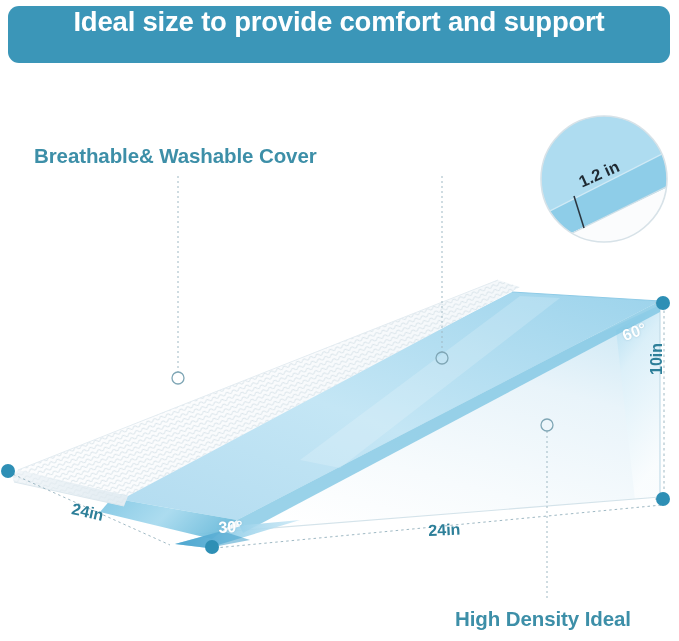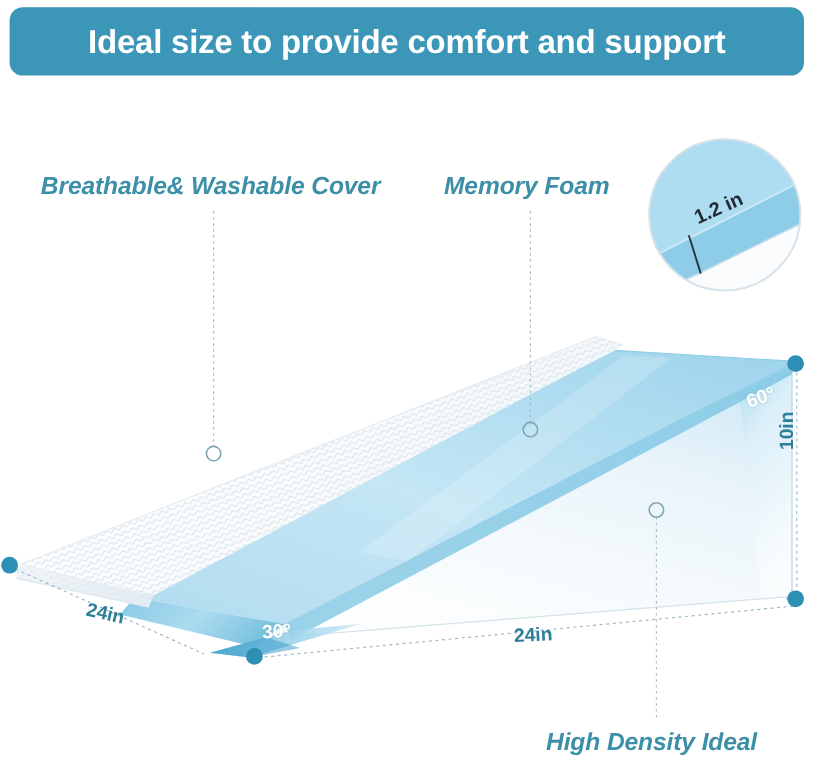--- a/index.html
+++ b/index.html
@@ -27,41 +27,39 @@
   .banner {
     position: absolute;
     left: 8px;
     top: 6px;
     width: 662px;
     height: 57px;
     background: #3b96b8;
     border-radius: 11px;
     box-sizing: border-box;
     display: flex;
-    align-items: center;
     justify-content: center;
   }
   .banner-text {
     color: #ffffff;
     font-size: 27.5px;
     font-weight: bold;
     letter-spacing: -0.2px;
     white-space: nowrap;
     font-family: "Liberation Sans", sans-serif;
   }
 
   
   .label {
     position: absolute;
     color: #3d8fa8;
     font-size: 20.5px;
     font-weight: bold;
     white-space: nowrap;
     letter-spacing: -0.1px;
-    font-style: italic;
   }
   #label-cover  { left: 34px;  top: 144px; }
   #label-memory { left: 370px; top: 144px; }
   #label-hdf    { left: 455px; top: 607px; }
 
   
   .dim {
     position: absolute;
     color: #2d7f99;
     font-size: 16px;
@@ -273,21 +271,20 @@
         <line x1="540" y1="249" x2="670" y2="185" stroke="#cfe0e8" stroke-width="1.2"></line>
 
         <line x1="574" y1="196" x2="584" y2="228" stroke="#2b3640" stroke-width="1.6"></line>
       </g>
       <circle cx="604" cy="179" r="63" fill="none" stroke="#d7e2e8" stroke-width="1.6"></circle>
     </g>
   </svg>
 
   <div class="label" id="label-cover">Breathable&amp; Washable Cover</div>
 
-  <div class="label" id="label-memory">Memory Foam</div>
 
   <div class="label" id="label-hdf">High Density Ideal</div>
 
   <div class="dim" id="dim-left">24in</div>
 
   <div class="dim" id="dim-bottom">24in</div>
 
   <div class="dim" id="dim-right">10in</div>
 
   <div class="angle" id="angle-30">30°</div>

